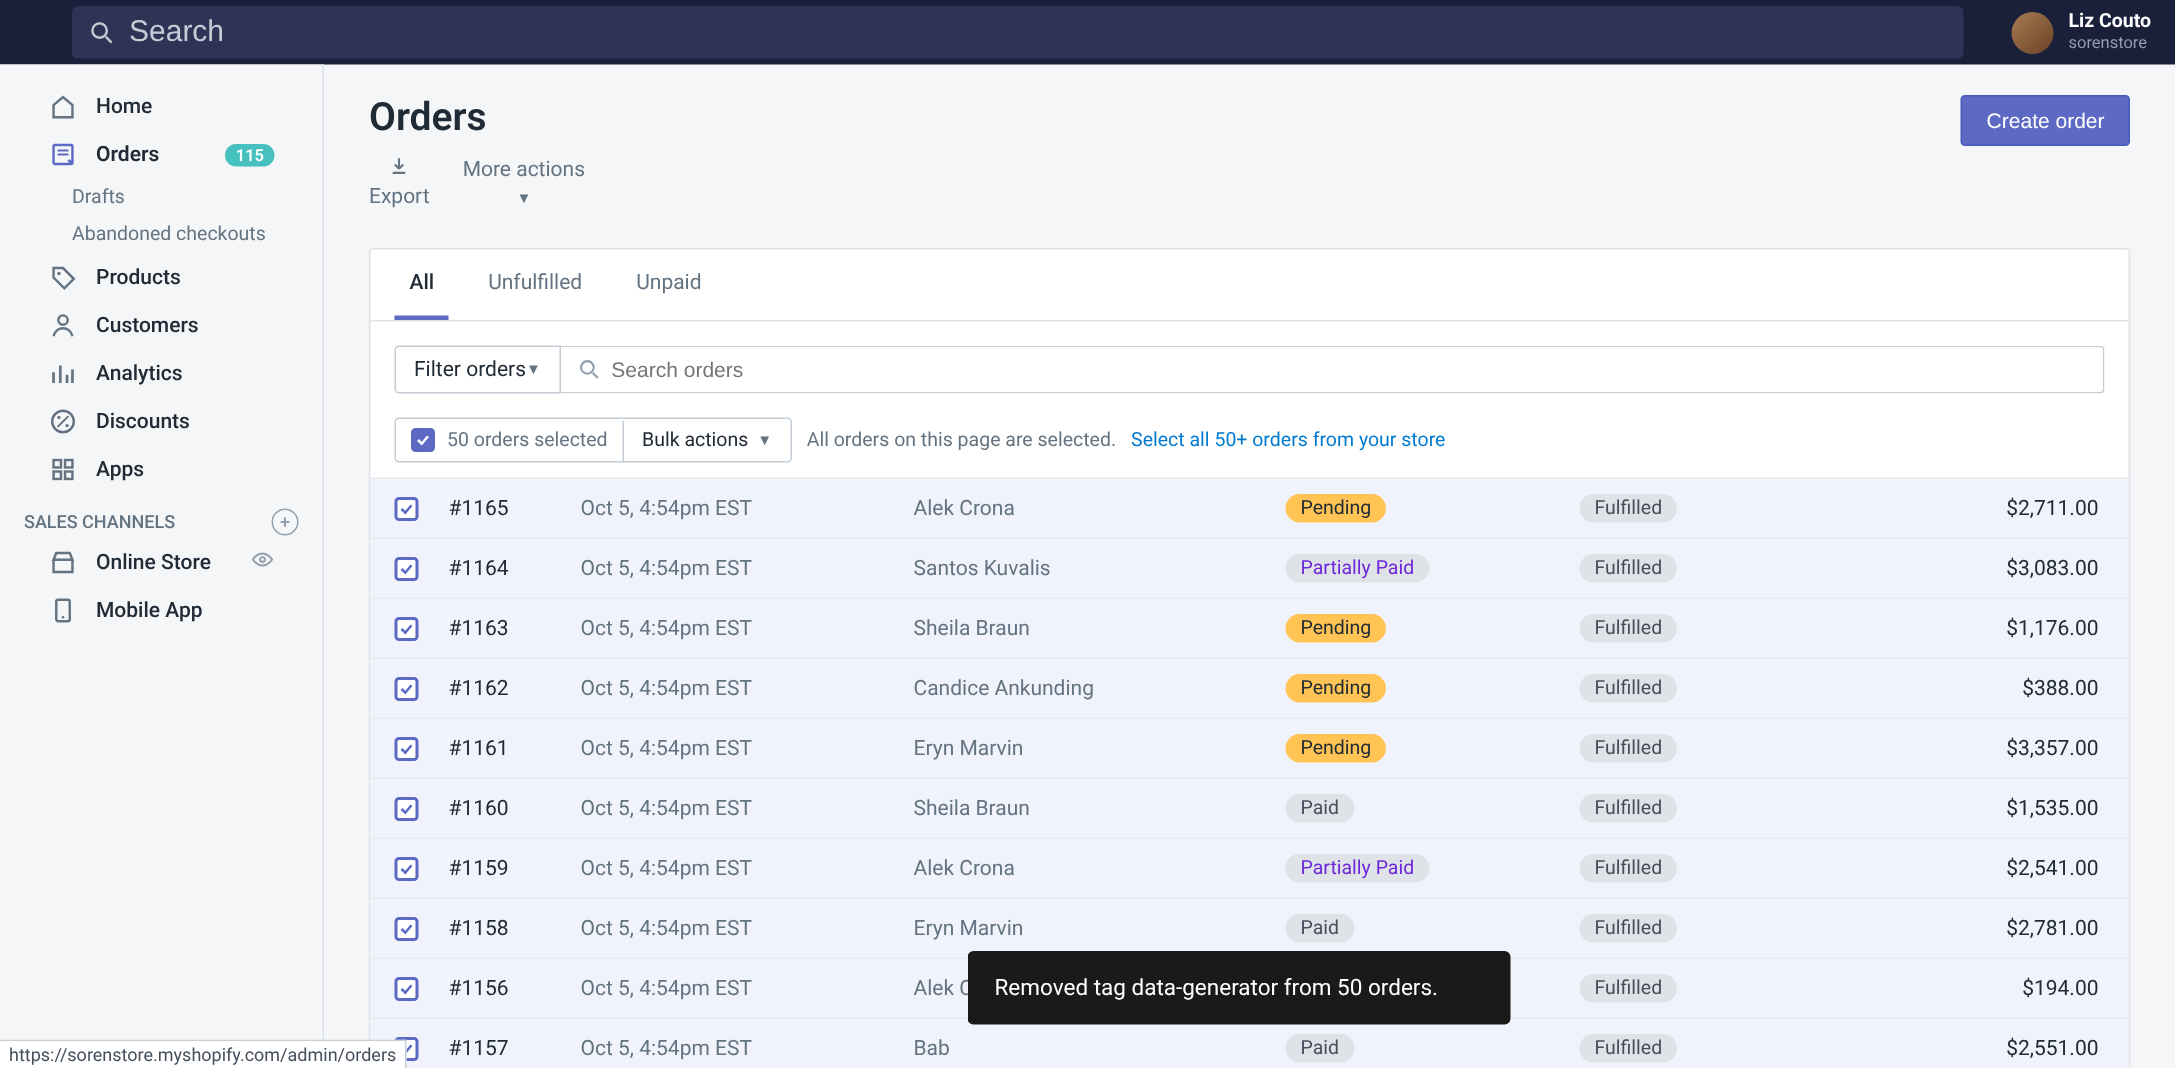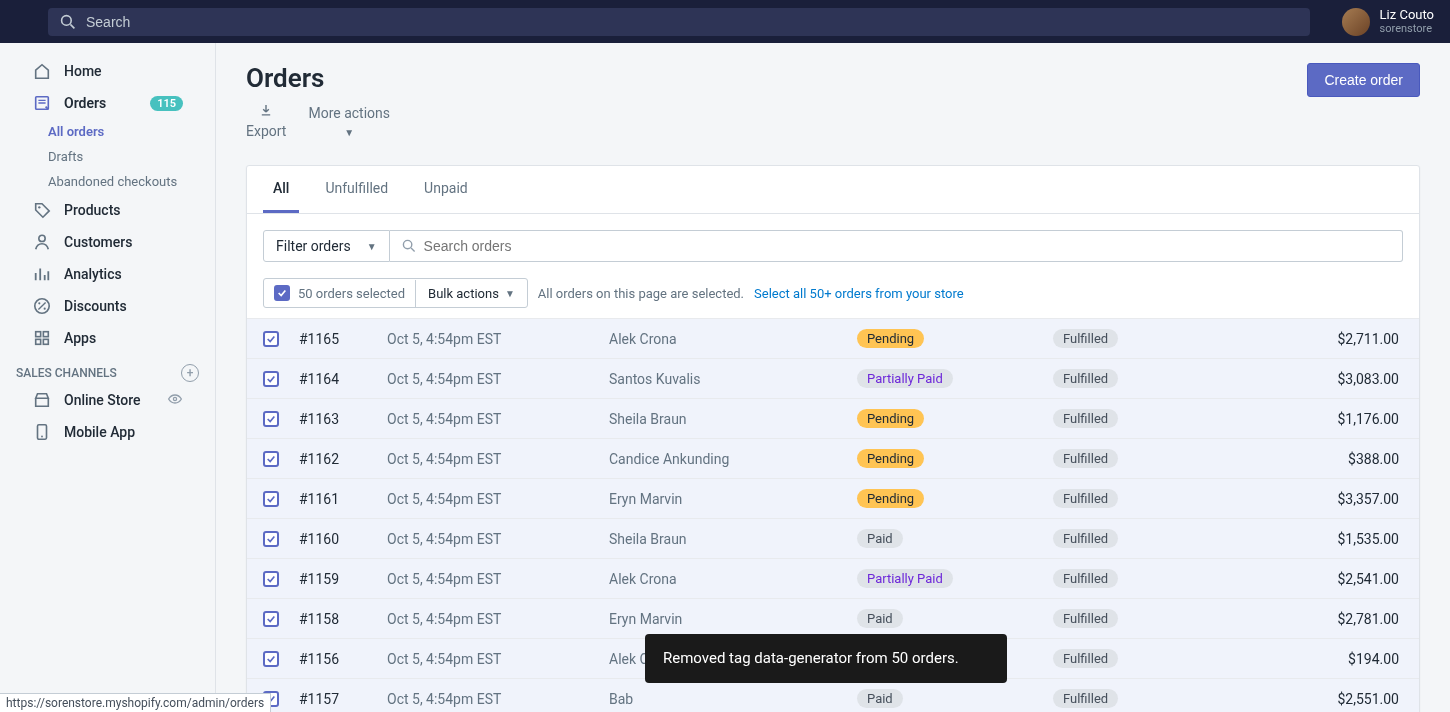--- a/index.html
+++ b/index.html
@@ -4,25 +4,25 @@
 <style>
 * { box-sizing: border-box; margin: 0; padding: 0; }
 body { font-family: -apple-system, BlinkMacSystemFont, "Segoe UI", Roboto, sans-serif; font-size: 14px; color: #212b36; background: #f4f6f8; width: 1450px; height: 712px; overflow: hidden; position: relative; }
 
 
 .topbar { height: 43px; background: #1a1f3a; display: flex; align-items: center; padding: 0 16px; }
 .logo { display: flex; align-items: center; gap: 6px; color: #fff; font-weight: 600; font-size: 18px; width: 200px; }
 .logo svg { width: 22px; height: 24px; }
 .search-wrap { flex: 1; margin: 0 32px; }
 .search { background: #2e3456; border-radius: 4px; display: flex; align-items: center; padding: 6px 12px; gap: 10px; }
-.search input { background: transparent; border: none; outline: none; color: #fca5a5; font-size: 14px; flex: 1; }
+.search input { background: transparent; border: none; outline: none; color: #fca5a5; font-size: 20px; flex: 1; }
 .search input::placeholder { color: #c4cdd5; }
 .user { display: flex; align-items: center; gap: 10px; color: #fff; }
 .avatar { width: 28px; height: 28px; border-radius: 50%; background: linear-gradient(135deg, #a67c52, #6b4226); }
-.user-name { font-weight: 400; font-size: 13px; line-height: 1.1; }
+.user-name { font-weight: 700; font-size: 13px; line-height: 1.1; }
 .user-store { font-size: 11px; color: #919eab; }
 
 
 .layout { display: flex; height: calc(712px - 43px); }
 .sidebar { width: 216px; background: #f4f6f8; border-right: 1px solid #dfe3e8; display: flex; flex-direction: column; }
 .nav { flex: 1; padding: 12px 0; }
 .nav-item { display: flex; align-items: center; gap: 12px; padding: 6px 32px; cursor: pointer; color: #212b36; font-weight: 500; }
 .nav-item.active { font-weight: 600; }
 .nav-item .icon { width: 20px; height: 20px; display: flex; align-items: center; justify-content: center; color: #637381; }
 .nav-item.active .icon { color: #5c6ac4; }
@@ -43,21 +43,21 @@
 .create-btn { background: #5c6ac4; color: #fff; border: 1px solid #4959bd; border-radius: 3px; padding: 8px 16px; font-size: 14px; cursor: pointer; font-weight: 500; }
 .actions-row { display: flex; align-items: center; gap: 22px; margin-bottom: 16px; color: #637381; font-size: 14px; }
 .action-link { display: flex; align-items: center; gap: 6px; cursor: pointer; flex-direction: column; }
 
 .card { background: #fff; border-radius: 3px; box-shadow: 0 1px 2px rgba(0,0,0,0.06); border: 1px solid #dfe3e8; }
 .tabs { display: flex; border-bottom: 1px solid #dfe3e8; padding: 0 16px; }
 .tab { padding: 14px 10px; color: #637381; cursor: pointer; border-bottom: 3px solid transparent; margin-right: 16px; font-size: 14px; }
 .tab.active { color: #212b36; border-bottom-color: #5c6ac4; font-weight: 500; }
 
 .filters { display: flex; padding: 16px; gap: 0; }
-.filter-btn { border: 1px solid #c4cdd5; border-radius: 3px; padding: 7px 12px; background: #fff; cursor: pointer; display: flex; align-items: center; gap: 16px; font-size: 14px; color: #212b36; }
+.filter-btn { border: 1px solid #c4cdd5; border-radius: 3px; padding: 7px 12px; background: #fff; cursor: pointer; display: flex; align-items: center; gap: 0; font-size: 14px; color: #212b36; }
 .search-orders { flex: 1; border: 1px solid #c4cdd5; border-left: none; border-radius: 0 3px 3px 0; padding: 0 12px; display: flex; align-items: center; gap: 8px; color: #919eab; }
 .search-orders input { border: none; outline: none; flex: 1; font-size: 14px; }
 .filter-btn.first { border-radius: 3px 0 0 3px; }
 
 .sel-bar { display: flex; align-items: center; padding: 0 16px 10px; gap: 10px; flex-wrap: wrap; }
 .sel-box { border: 1px solid #c4cdd5; border-radius: 3px; display: flex; align-items: center; }
 .sel-count { padding: 6px 10px; display: flex; align-items: center; gap: 8px; color: #637381; font-size: 13px; }
 .bulk-btn { border-left: 1px solid #c4cdd5; padding: 6px 12px; display: flex; align-items: center; gap: 6px; cursor: pointer; font-size: 13px; }
 .sel-text { color: #637381; font-size: 13px; }
 .sel-link { color: #007ace; cursor: pointer; font-size: 13px; }
@@ -128,21 +128,20 @@
             <svg width="18" height="18" viewBox="0 0 20 20" fill="#5c6ac4">
               <rect x="3" y="3" width="14" height="14" rx="1" fill="none" stroke="#5c6ac4" stroke-width="1.8"></rect>
               <path d="M6 7h8M6 10h8" stroke="#5c6ac4" stroke-width="1.5"></path>
               <path d="M14 14l3 3" stroke="#5c6ac4" stroke-width="2"></path>
             </svg>
           </span>
         <span>Orders</span>
         <span class="nav-badge">115</span>
       </div>
       <div class="sub-nav">
-        <div class="sub-item active">All orders</div>
         <div class="sub-item">Drafts</div>
         <div class="sub-item">Abandoned checkouts</div>
       </div>
       <div class="nav-item">
         <span class="icon">
             <svg width="18" height="18" viewBox="0 0 20 20" fill="none">
               <path d="M3 3h7l8 8-7 7-8-8V3z" stroke="currentColor" stroke-width="1.8"></path>
               <circle cx="7" cy="7" r="1.3" fill="currentColor"></circle>
             </svg>
           </span>

